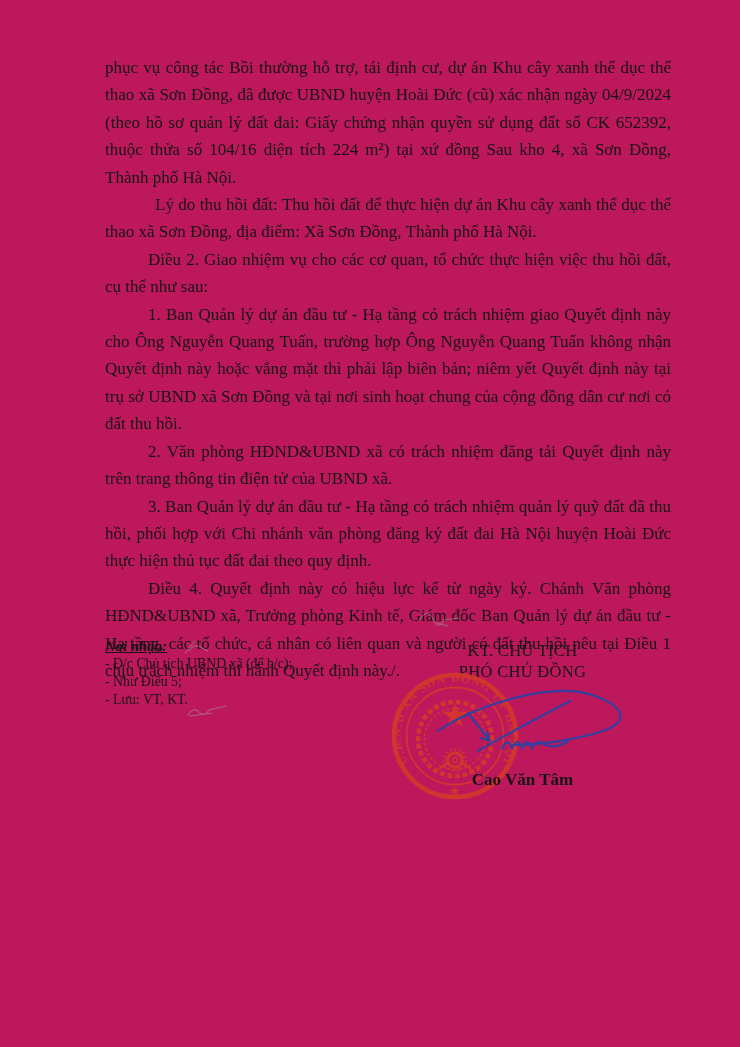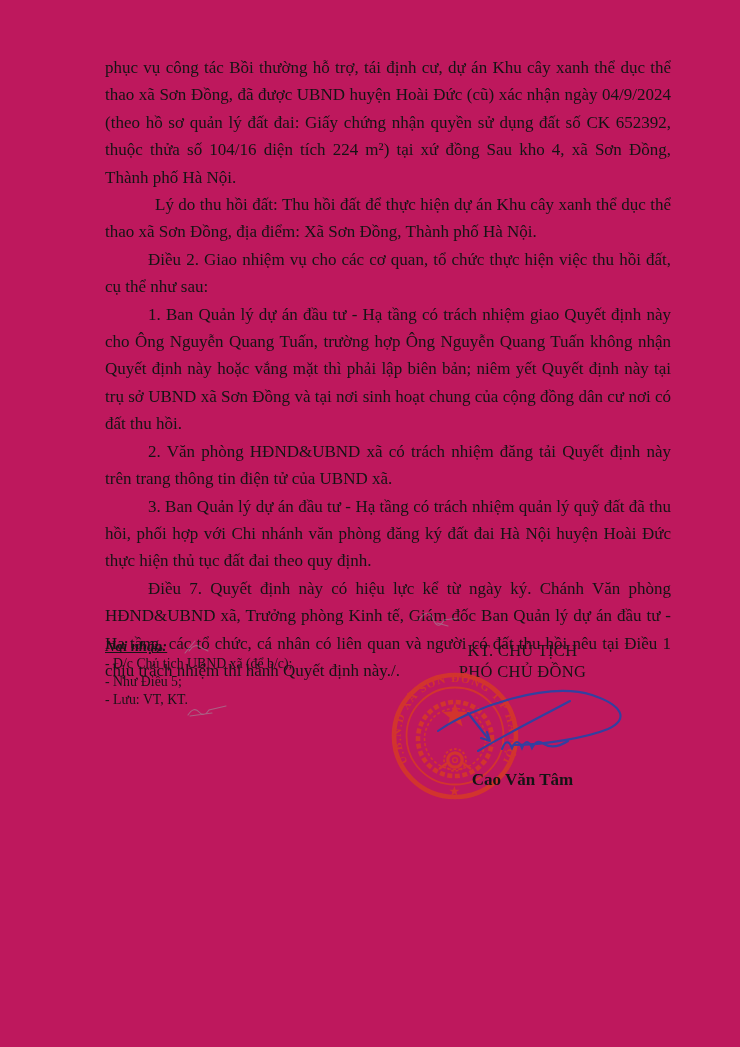--- a/index.html
+++ b/index.html
@@ -57,21 +57,21 @@
 
 <div class="page">
 
   <div class="body-text">
     <p class="para"><b class="lead"></b><span>phục vụ công tác Bồi thường hỗ trợ, tái định cư, dự án Khu cây xanh thể dục thể thao xã Sơn Đồng, đã được UBND huyện Hoài Đức (cũ) xác nhận ngày 04/9/2024 (theo hồ sơ quản lý đất đai: Giấy chứng nhận quyền sử dụng đất số CK 652392, thuộc thửa số 104/16 diện tích 224 m²) tại xứ đồng Sau kho 4, xã Sơn Đồng, Thành phố Hà Nội.</span></p>
     <p class="para indent-lg"><b class="lead"></b><span>Lý do thu hồi đất: Thu hồi đất để thực hiện dự án Khu cây xanh thể dục thể thao xã Sơn Đồng, địa điểm: Xã Sơn Đồng, Thành phố Hà Nội.</span></p>
     <p class="para indent"><b class="lead">Điều 2.</b><span> Giao nhiệm vụ cho các cơ quan, tổ chức thực hiện việc thu hồi đất, cụ thể như sau:</span></p>
     <p class="para indent"><b class="lead"></b><span>1. Ban Quản lý dự án đầu tư - Hạ tầng có trách nhiệm giao Quyết định này cho Ông Nguyễn Quang Tuấn, trường hợp Ông Nguyễn Quang Tuấn không nhận Quyết định này hoặc vắng mặt thì phải lập biên bản; niêm yết Quyết định này tại trụ sở UBND xã Sơn Đồng và tại nơi sinh hoạt chung của cộng đồng dân cư nơi có đất thu hồi.</span></p>
     <p class="para indent"><b class="lead"></b><span>2. Văn phòng HĐND&amp;UBND xã có trách nhiệm đăng tải Quyết định này trên trang thông tin điện tử của UBND xã.</span></p>
     <p class="para indent"><b class="lead"></b><span>3. Ban Quản lý dự án đầu tư - Hạ tầng có trách nhiệm quản lý quỹ đất đã thu hồi, phối hợp với Chi nhánh văn phòng đăng ký đất đai Hà Nội huyện Hoài Đức thực hiện thủ tục đất đai theo quy định.</span></p>
-    <p class="para indent"><b class="lead">Điều 7.</b><span> Quyết định này có hiệu lực kể từ ngày ký. Chánh Văn phòng HĐND&amp;UBND xã, Trưởng phòng Kinh tế, Giám đốc Ban Quản lý dự án đầu tư - Hạ tầng, các tổ chức, cá nhân có liên quan và người có đất thu hồi nêu tại Điều 1 chịu trách nhiệm thi hành Quyết định này./.</span></p>
+    <p class="para indent"><b class="lead">Điều 4.</b><span> Quyết định này có hiệu lực kể từ ngày ký. Chánh Văn phòng HĐND&amp;UBND xã, Trưởng phòng Kinh tế, Giám đốc Ban Quản lý dự án đầu tư - Hạ tầng, các tổ chức, cá nhân có liên quan và người có đất thu hồi nêu tại Điều 1 chịu trách nhiệm thi hành Quyết định này./.</span></p>
   </div>
 
   <div class="recipients">
     <div class="recipients-title">Nơi nhận:</div>
     <div>- Đ/c Chủ tịch UBND xã (để b/c);</div>
     <div>- Như Điều 5;</div>
     <div>- Lưu: VT, KT.</div>
   </div>
 
   <div class="sig-head">

